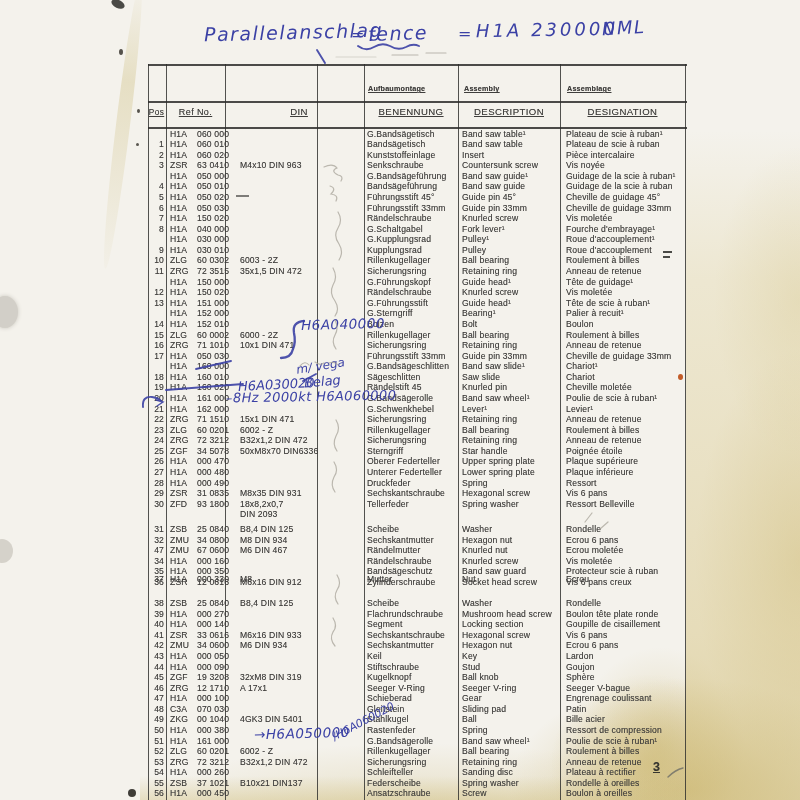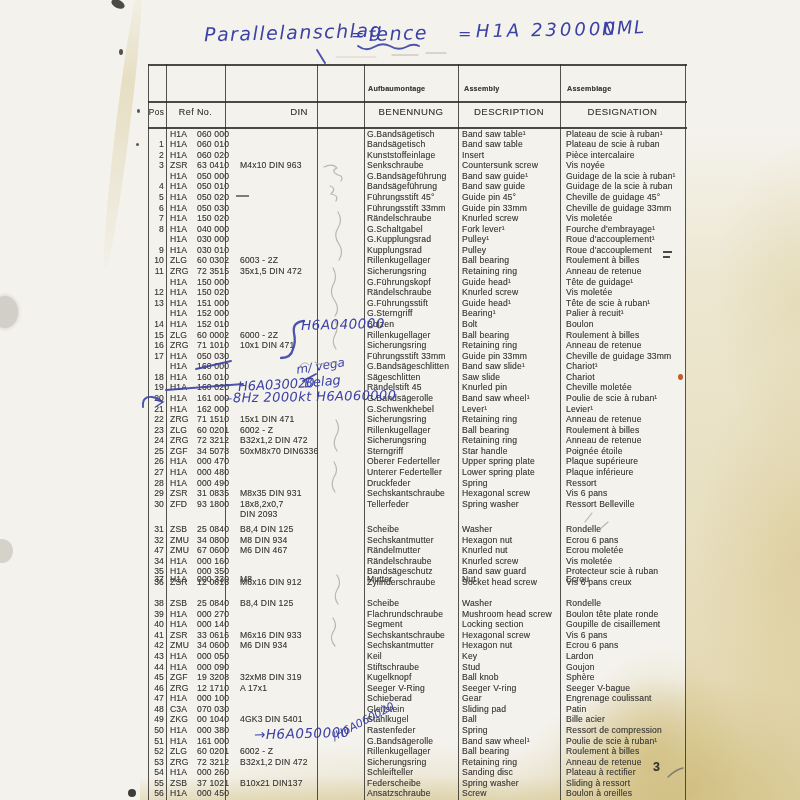--- a/index.html
+++ b/index.html
@@ -10,21 +10,21 @@
         radial-gradient(ellipse 150px 300px at 800px 560px, rgba(196,172,95,.38), transparent 70%),
         radial-gradient(ellipse 120px 220px at 798px 300px, rgba(205,185,115,.28), transparent 70%),
         radial-gradient(ellipse 400px 90px at 420px 806px, rgba(200,180,110,.30), transparent 70%),
         radial-gradient(ellipse 120px 140px at 660px 745px, rgba(198,176,100,.32), transparent 70%),
         linear-gradient(#f4f2ec,#f4f2ec);}
   .abs{position:absolute;}
   
   .v{position:absolute;width:1.3px;top:64px;bottom:0;background:rgba(45,45,43,.82);}
   .h{position:absolute;left:148px;width:539px;height:1.5px;background:rgba(45,45,43,.85);}
   
-  .print{color:#3f3e3c;text-shadow:0 0 .4px rgba(63,62,60,.55);white-space:nowrap;}
+  .print{color:#3f3e3c;text-shadow:0 0 .4px rgba(63,62,60,.55);white-space:nowrap;text-decoration:underline;}
   .hdr-top{position:absolute;font-size:7.2px;font-weight:bold;letter-spacing:.2px;}
   .hdr2{position:absolute;font-size:9.6px;letter-spacing:.4px;text-align:center;}
   .row{position:absolute;left:148px;width:538px;height:11px;}
   .c{position:absolute;top:0;font-size:8.6px;letter-spacing:.15px;color:#3f3e3c;
      text-shadow:0 0 .4px rgba(63,62,60,.5);white-space:nowrap;}
   .cpos{left:0;width:16px;text-align:right;}
   .cref{left:22px;}
   .refp{display:inline-block;width:27px;}
   .cdin{left:92px;}
   .cde{left:219px;}
@@ -576,21 +576,21 @@
         <span class="c cde">Schleifteller</span>
         <span class="c cen">Sanding disc</span>
         <span class="c cfr">Plateau à rectifier</span>
       </div>
       <div class="row" style="top: 777.88px;">
         <span class="c cpos">55</span>
         <span class="c cref"><span class="refp">ZSB</span>37 1021</span>
         <span class="c cdin">B10x21 DIN137</span>
         <span class="c cde">Federscheibe</span>
         <span class="c cen">Spring washer</span>
-        <span class="c cfr">Sliding à ressort</span>
+        <span class="c cfr">Rondelle à oreilles</span>
       </div>
       <div class="row" style="top: 788.46px;">
         <span class="c cpos">56</span>
         <span class="c cref"><span class="refp">H1A</span>000 450</span>
         <span class="c cdin"></span>
         <span class="c cde">Ansatzschraube</span>
         <span class="c cen">Screw</span>
         <span class="c cfr">Boulon à oreilles</span>
       </div>
     </div>

